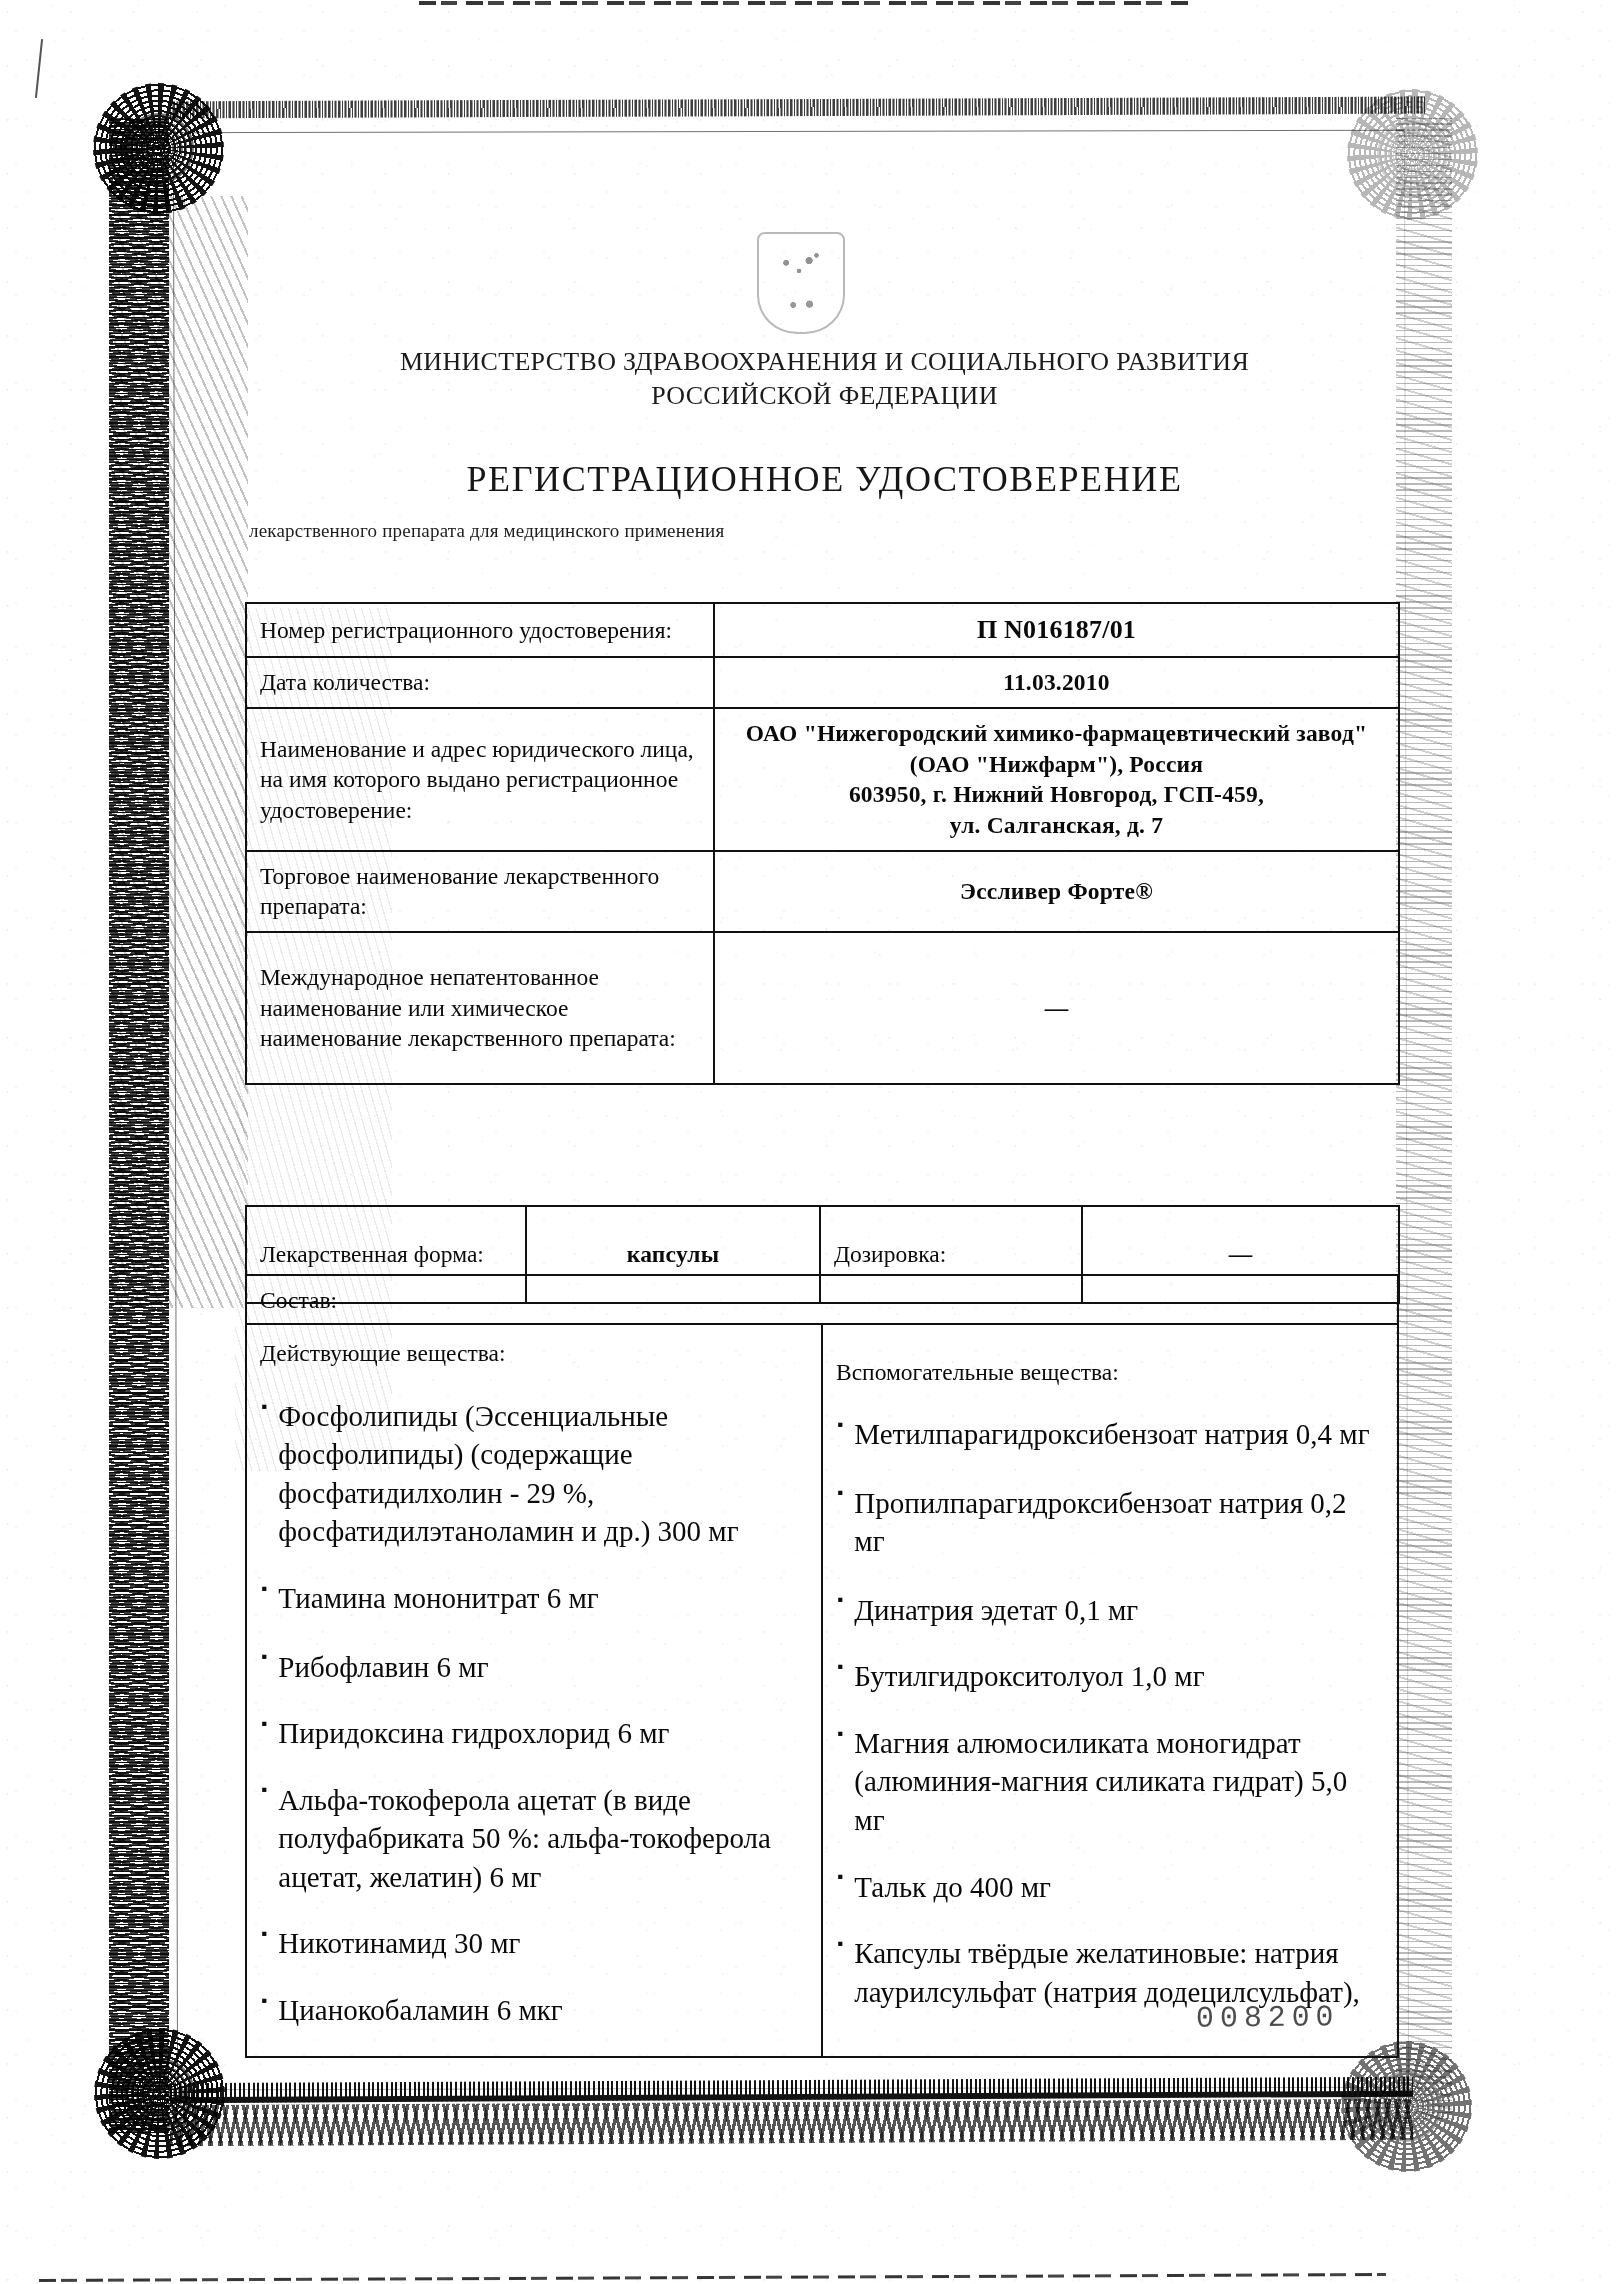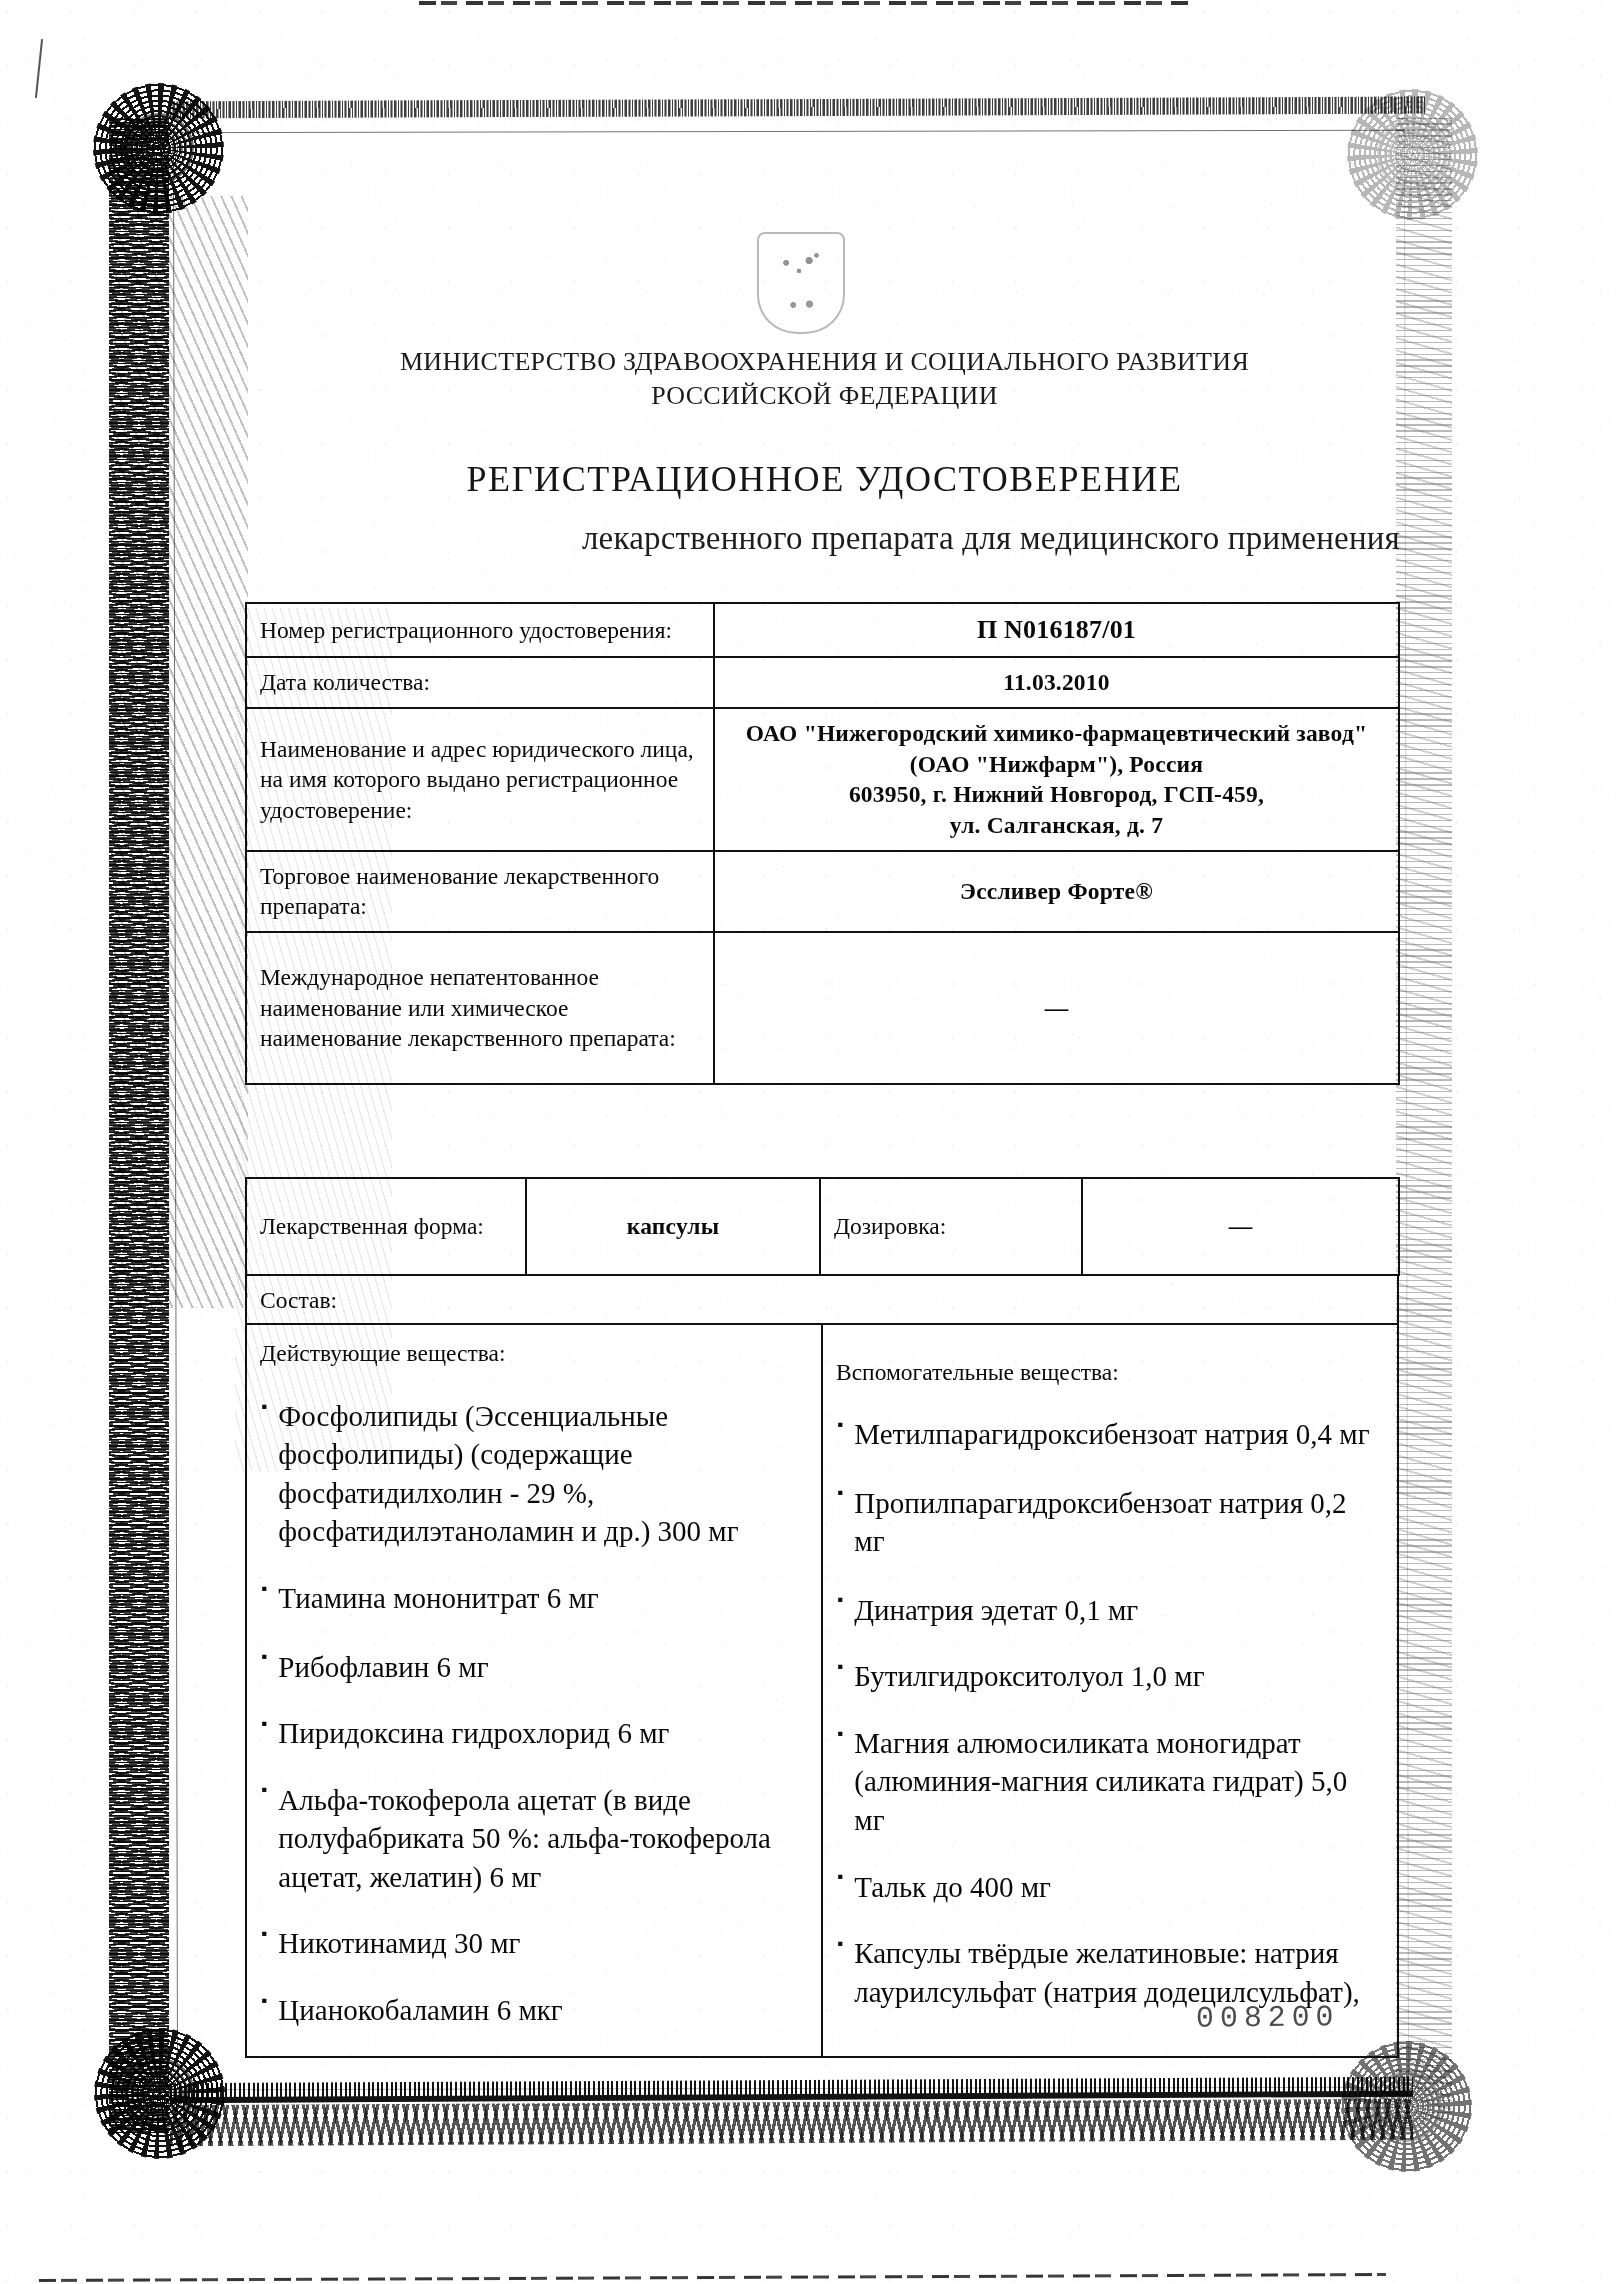--- a/index.html
+++ b/index.html
@@ -204,38 +204,38 @@
     width: 1151px;
     text-align: center;
     font-size: 36px;
     letter-spacing: 1.6px;
     opacity: .95;
   }
   .doc-subtitle {
     position: absolute;
     left: 249px; top: 520px;
     width: 1151px;
-    text-align: right;
-    font-size: 33px;
+    text-align: left;
+    font-size: 19px;
     letter-spacing: 0.2px;
     opacity: .92;
   }
 
   
   .tbl {
     position: absolute;
     left: 245px;
     width: 1152px;
     border-collapse: collapse;
     table-layout: fixed;
     font-size: 23.5px;
     line-height: 1.30;
   }
   .tbl-main { top: 602px; }
-  .tbl-form { top: 1177px; border-radius: 23px; }
+  .tbl-form { top: 1205px; border-radius: 23px; }
   .tbl-comp { top: 1274px; }
 
   .tbl td {
     border: 2px solid #111;
     padding: 9.2px 13px;
     vertical-align: middle;
     word-wrap: break-word;
   }
   .lbl { text-align: left; }
   .val {

